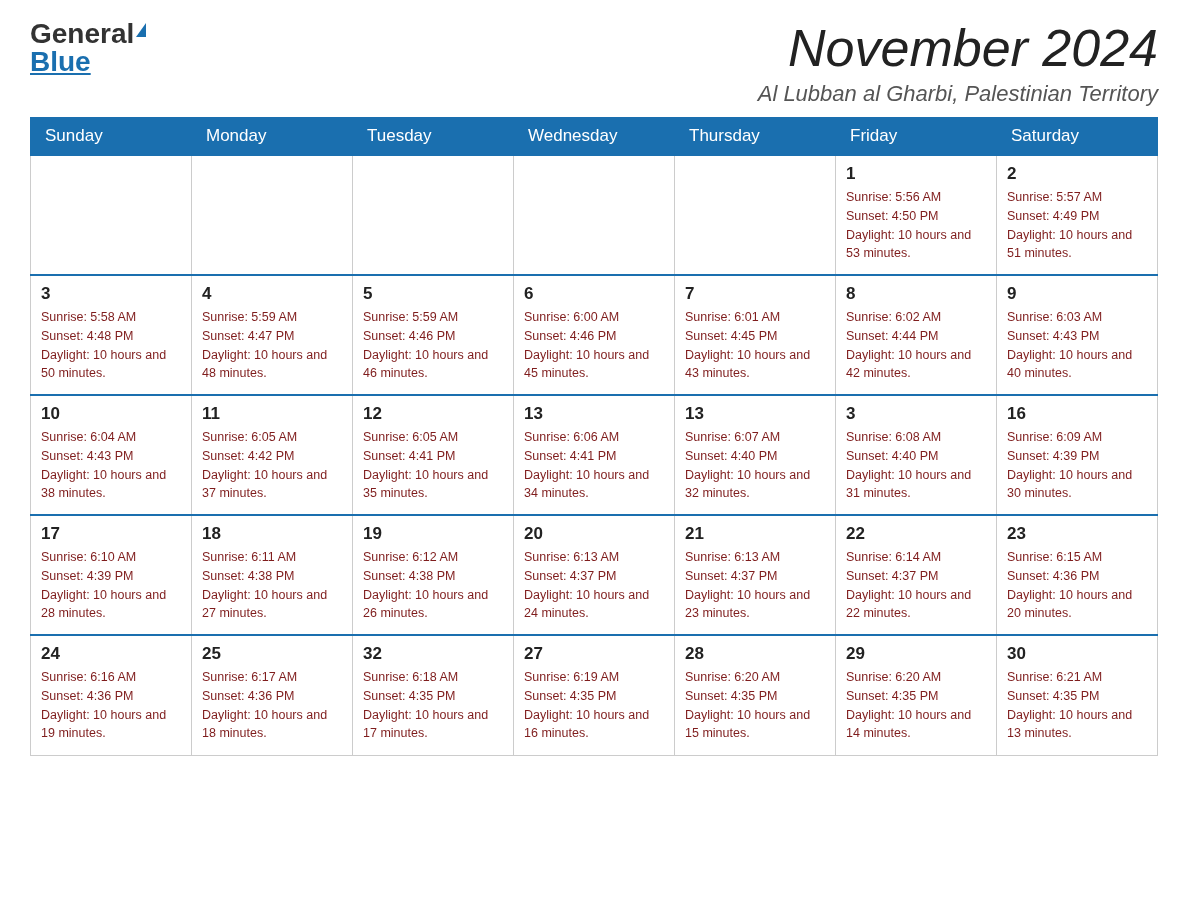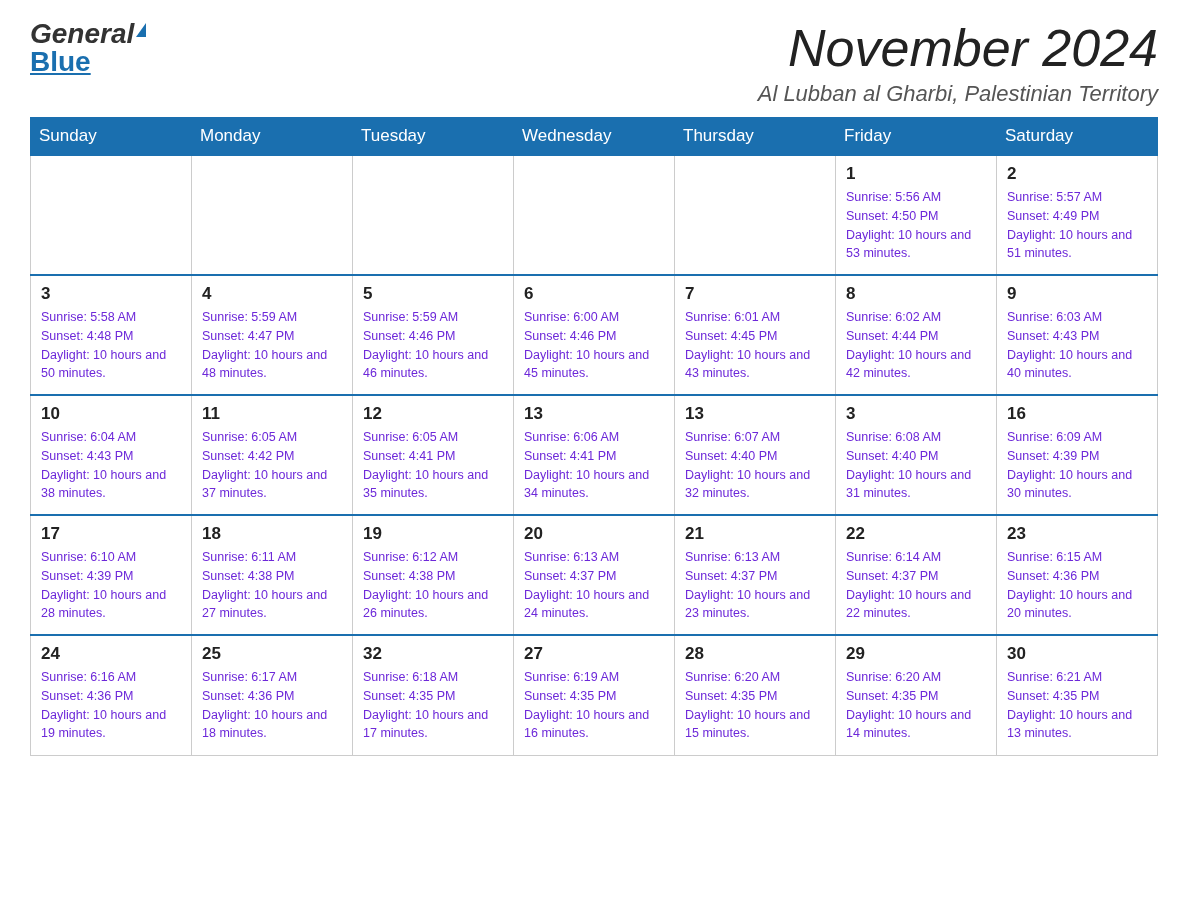--- a/index.html
+++ b/index.html
@@ -64,21 +64,21 @@
     .calendar-table {
       width: 100%;
       border-collapse: collapse;
       margin-top: 8px;
     }
     .calendar-table th {
       background-color: #1a6faf;
       color: #fff;
       font-size: 17px;
       font-weight: normal;
-      padding: 8px 8px;
+      padding: 8px 14px;
       text-align: left;
       border: 1px solid #1a6faf;
     }
     .calendar-table td {
       vertical-align: top;
       padding: 8px 10px;
       border: 1px solid #ccc;
       width: calc(100% / 7);
       min-height: 110px;
       background: #fff;
@@ -90,36 +90,36 @@
     }
     .day-number {
       font-size: 17px;
       font-weight: bold;
       color: #222;
       display: block;
       margin-bottom: 4px;
     }
     .day-info {
       font-size: 12.5px;
-      color: #6d28d9;
+      color: #7f1d1d;
       line-height: 1.5;
     }
     .empty-cell {
       background: #f9f9f9;
     }
     .row-week td {
       height: 120px;
     }
   </style>
 </head>
 <body>
 
 <div class="header-area">
   <div class="logo">
-    <div style="display:flex; align-items:center;font-style:italic;">
+    <div style="display:flex; align-items:center;">
       <span class="logo-general">General</span>
       <span class="logo-triangle"></span>
     </div>
     <span class="logo-blue">Blue</span>
   </div>
   <div class="title-area">
     <div class="month-title">November 2024</div>
     <div class="location-subtitle">Al Lubban al Gharbi, Palestinian Territory</div>
   </div>
 </div>

